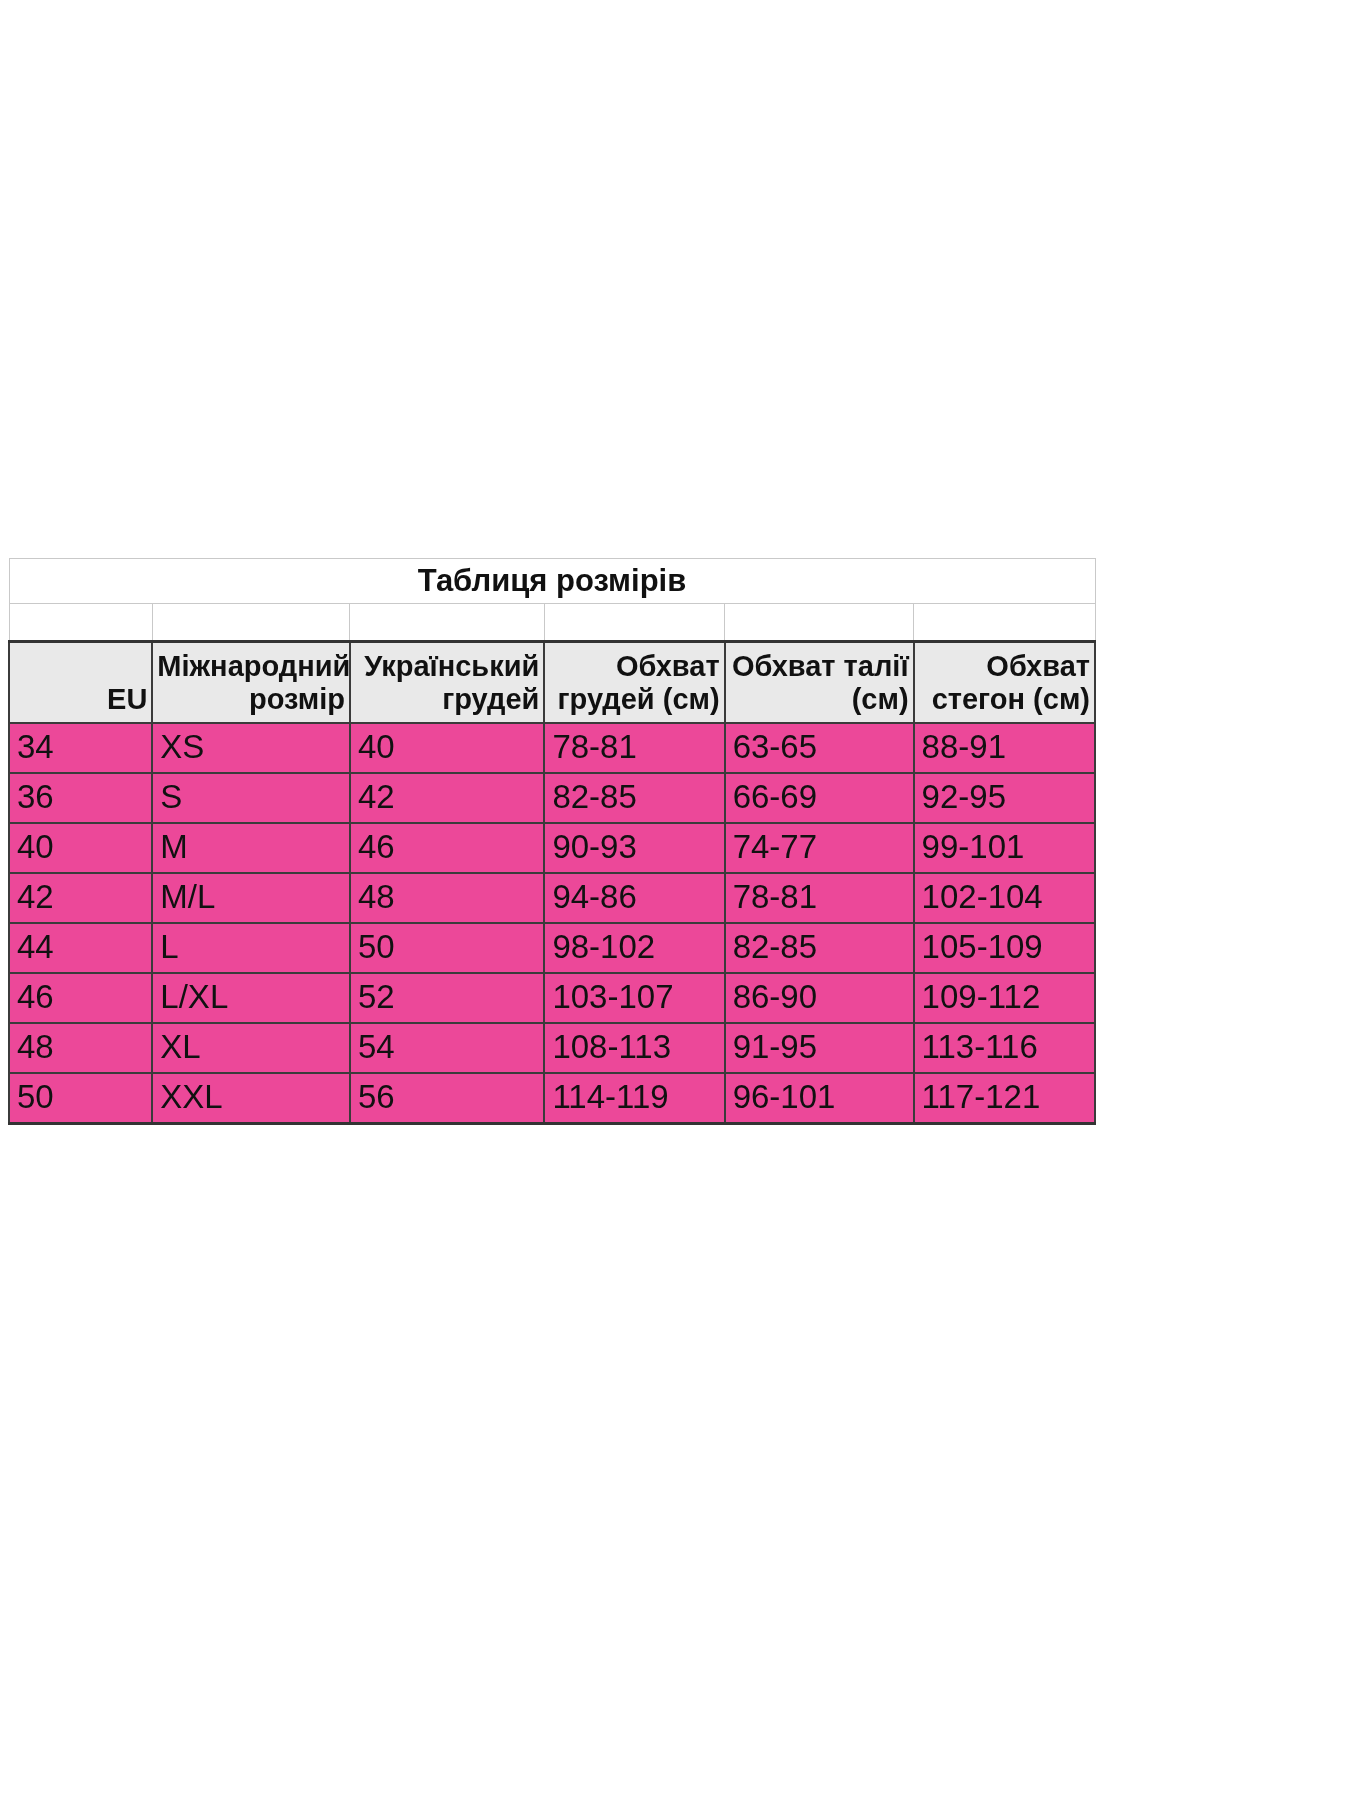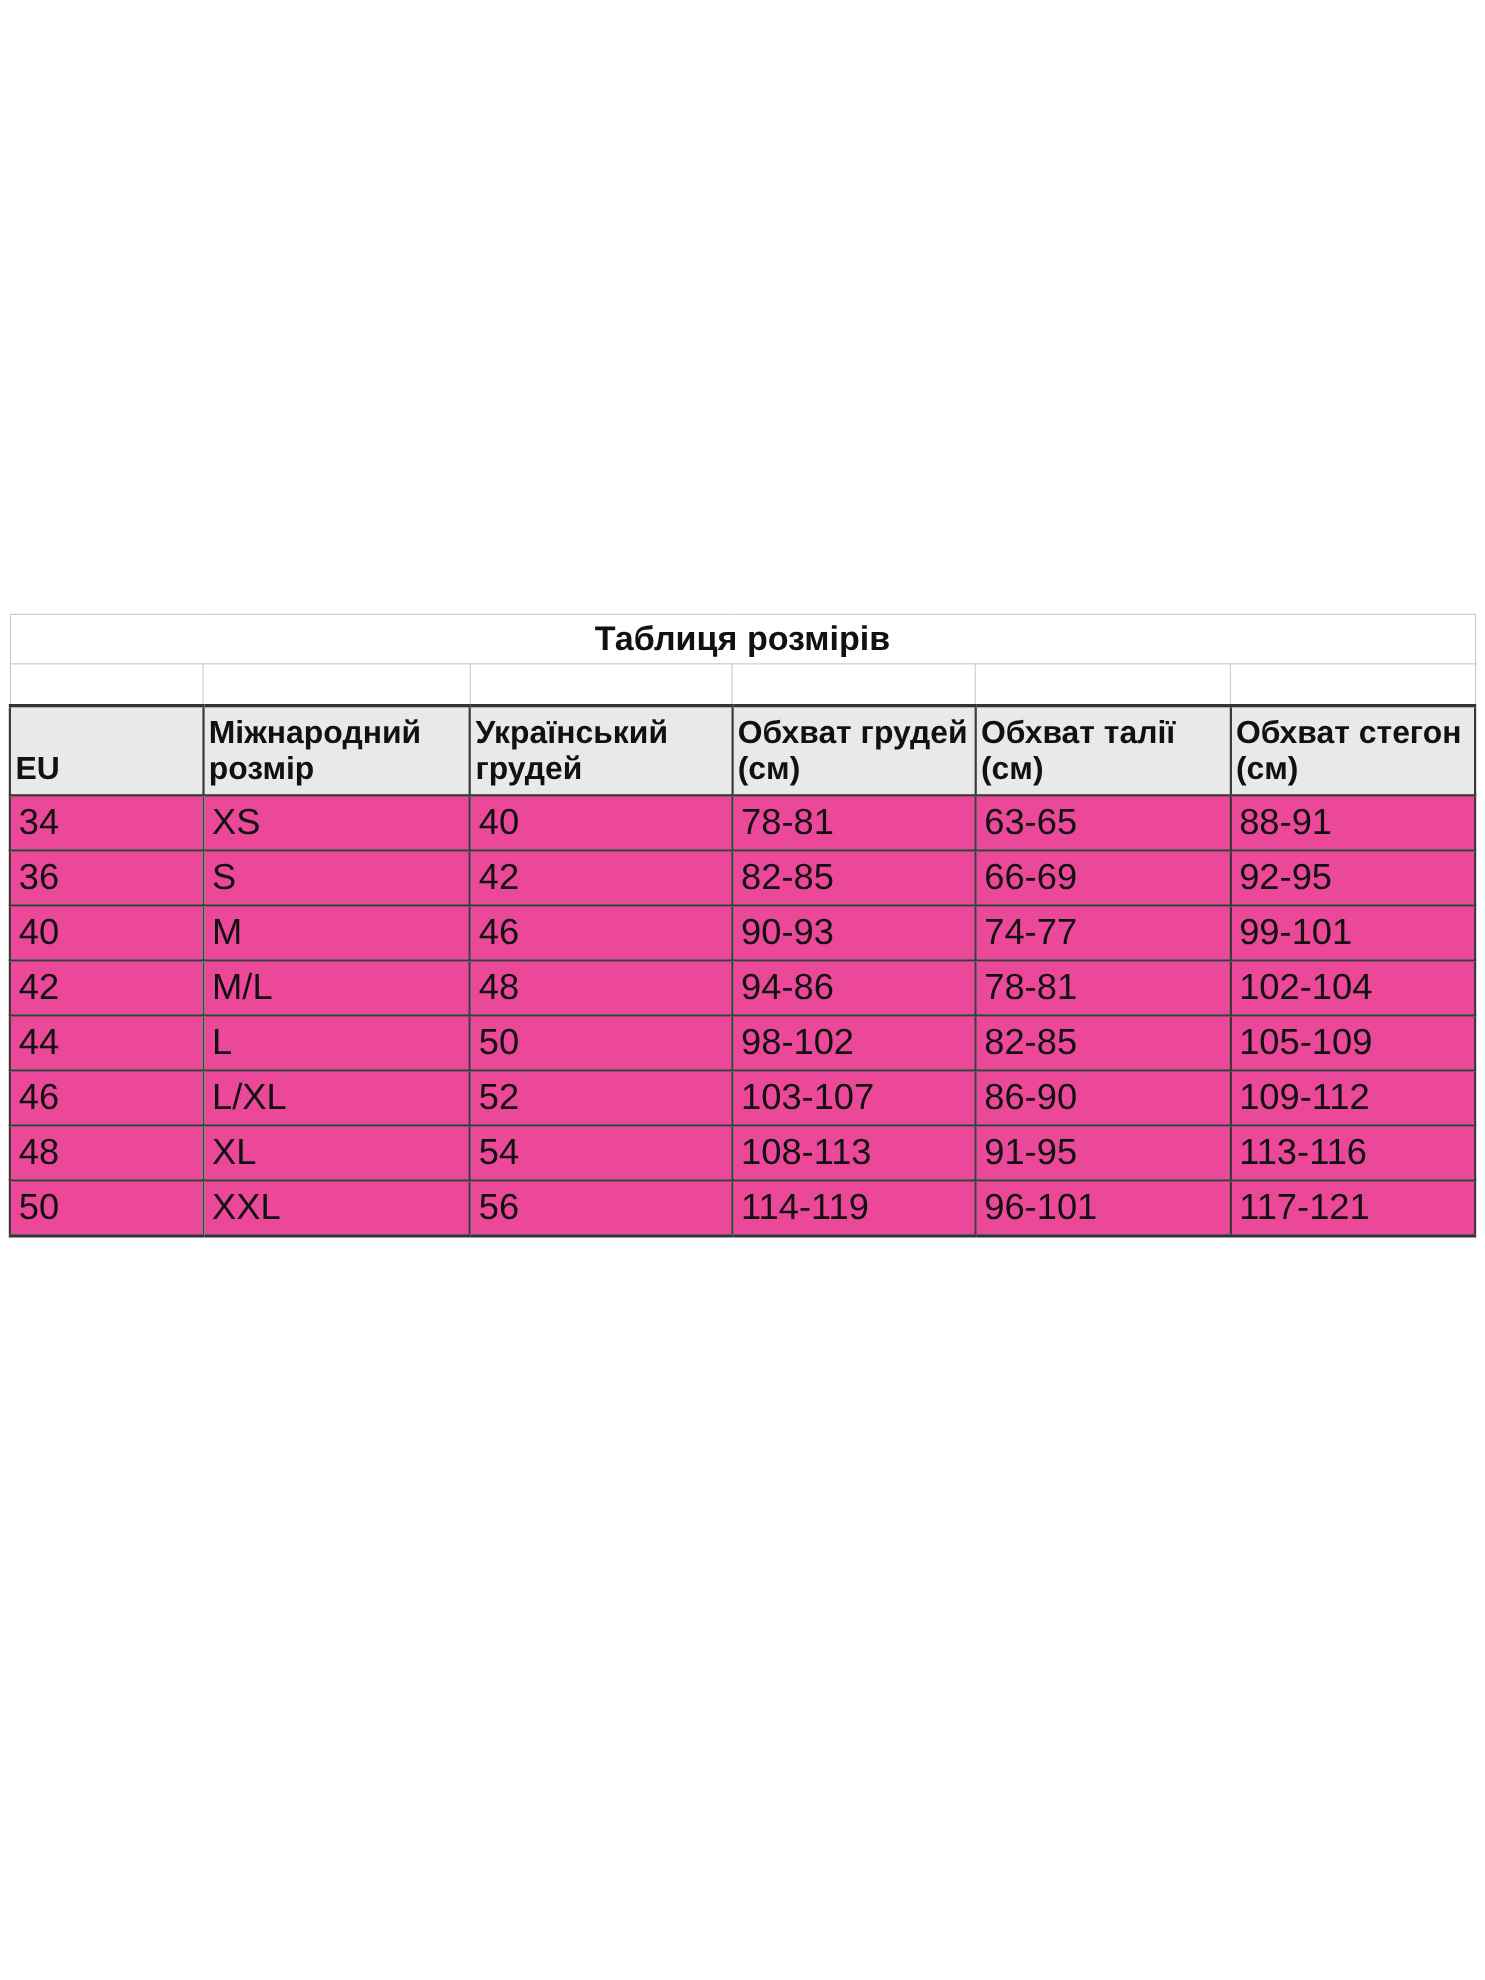--- a/index.html
+++ b/index.html
@@ -11,21 +11,21 @@
     width: 1350px;
     height: 1800px;
     position: relative;
     font-family: "Liberation Sans", sans-serif;
     color: #111111;
   }
   .size-table-wrap {
     position: absolute;
     left: 8px;
     top: 558px;
-    width: 1334px;
+    width: 1088px;
   }
   table.size-table {
     border-collapse: collapse;
     table-layout: fixed;
     width: 100%;
   }
   
   tr.title-row td {
     border: 1px solid #c9c9c9;
     height: 44px;
@@ -45,21 +45,21 @@
   }
   
   tr.header-row th {
     border: 2px solid #3b3b3b;
     border-top: 3px solid #333333;
     background: #e9e9e9;
     height: 70px;
     font-weight: bold;
     font-size: 29px;
     line-height: 1.12;
-    text-align: left;
+    text-align: right;
     vertical-align: bottom;
     padding: 2px 4px 7px 4px;
     color: #111111;
   }
   
   tr.data-row td {
     border: 2px solid #3b3b3b;
     height: 46px;
     background: #ec4899;
     font-size: 33px;

